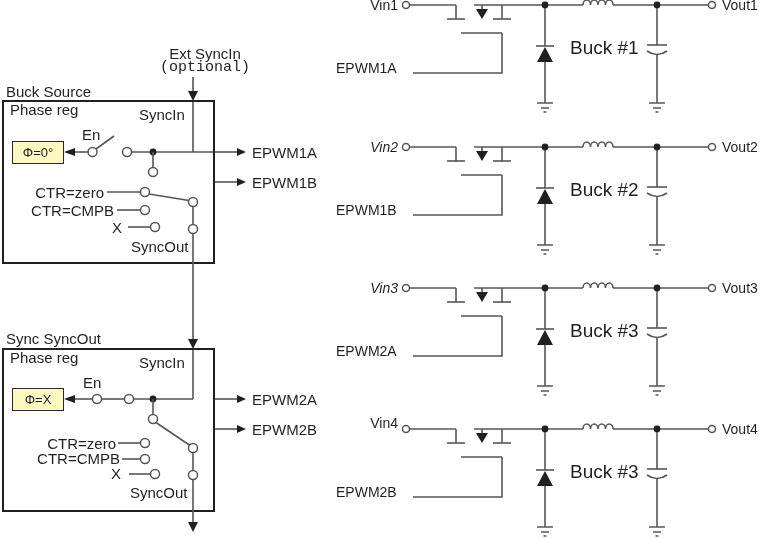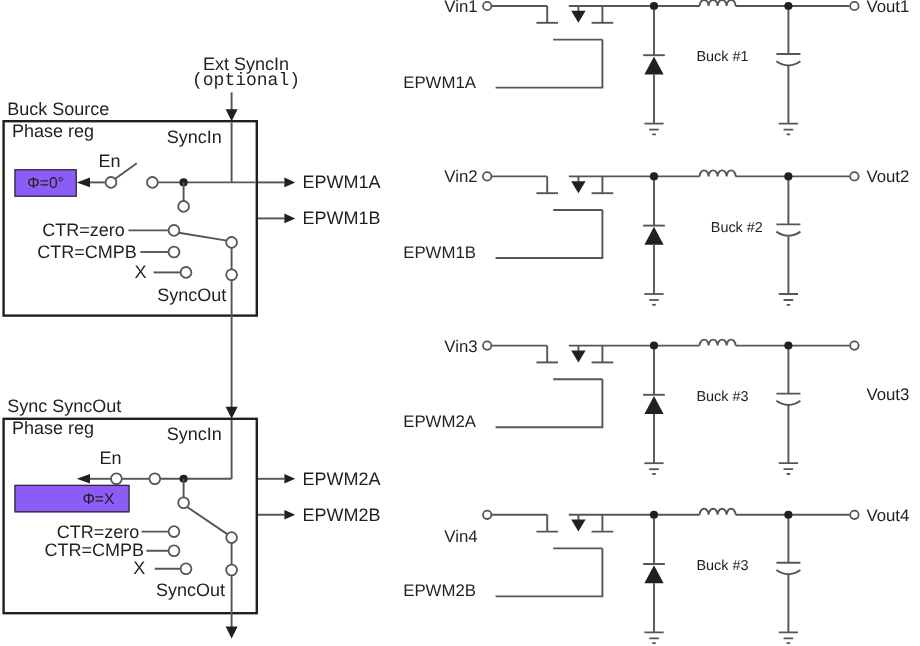--- a/index.html
+++ b/index.html
@@ -3,26 +3,26 @@
 <meta charset="utf-8">
 <style>
   html,body { margin:0; padding:0; background:#fff; }
   .canvas {
     position:relative; width:767px; height:538px; background:#ffffff;
     font-family:"Liberation Sans", sans-serif; color:#231f20; overflow:hidden;
   }
   .svg-layer { position:absolute; left:0; top:0; }
   .lbl { position:absolute; font-size:15px; line-height:15px; white-space:nowrap; color:#231f20; }
   .lbl.big { font-size:14px; line-height:15px; }
-  .lbl.buck { font-size:12px; }
+  .lbl.buck { font-size:19px; }
   .lbl.center { text-align:center; }
   .lbl.right { text-align:right; }
   .box { position:absolute; border:2px solid #231f20; background:transparent; }
   .phi-box {
-    position:absolute; border:1.5px solid #2a2a2c; background:#8b5cf6;
+    position:absolute; border:1.5px solid #2a2a2c; background:#fef9c3;
     display:flex; align-items:center; justify-content:center;
     font-size:13px; line-height:13px;
   }
   .wire { stroke:#55565a; stroke-width:1.6; fill:none; }
   .thin { stroke-width:1.5; }
   .dark-fill { fill:#231f20; stroke:none; }
   .node { fill:#231f20; stroke:none; }
   .sw { fill:#ffffff; stroke:#55565a; stroke-width:1.5; }
   .term { fill:#ffffff; stroke:#55565a; stroke-width:1.5; }
 </style>
@@ -155,21 +155,21 @@
         <use href="#buck-row" transform="translate(0,288)"></use>
       </g>
     <g>
         <use href="#buck-row" transform="translate(0,429)"></use>
       </g>
   </svg>
 
   <div class="phi-box" style="left:12px; top:141px; width:50px; height:21px;">
     <span>Φ=0°</span>
   </div>
-  <div class="phi-box" style="left:12px; top:404px; width:50px; height:21px;padding-left:44px;">
+  <div class="phi-box" style="left:12px; top:388px; width:50px; height:21px;">
     <span>Φ=X</span>
   </div>
 
   <div class="lbl center" style="left:160px; top:46px; width:90px;">Ext SyncIn</div>
   <div class="lbl center" style="left:160px; top:60px; width:90px;font-family:Liberation Mono, monospace;">(optional)</div>
 
   <div class="lbl" style="left:6px; top:84px;">Buck Source</div>
   <div class="lbl" style="left:10px; top:102px;">Phase reg</div>
   <div class="lbl" style="left:139px; top:107px;">SyncIn</div>
   <div class="lbl" style="left:82px; top:127px;">En</div>
@@ -189,28 +189,28 @@
   <div class="lbl" style="left:111px; top:466px;">X</div>
   <div class="lbl" style="left:130px; top:485px;">SyncOut</div>
   <div class="lbl" style="left:252px; top:392px;">EPWM2A</div>
   <div class="lbl" style="left:252px; top:422px;">EPWM2B</div>
 
   <div class="lbl big right" style="left:352px; top:-2px; width:46px;">Vin1</div>
   <div class="lbl big" style="left:336px; top:61px;">EPWM1A</div>
   <div class="lbl buck center" style="left:570px; top:40px; width:64px;">Buck #1</div>
   <div class="lbl big" style="left:722px; top:-2px;">Vout1</div>
 
-  <div class="lbl big right" style="left:352px; top:140px; width:46px;">Vin2</div>
+  <div class="lbl big right" style="left:352px; top:140px; width:46px;font-style:italic;">Vin2</div>
   <div class="lbl big" style="left:336px; top:203px;">EPWM1B</div>
-  <div class="lbl buck center" style="left:570px; top:182px; width:64px;margin-left:12px;">Buck #2</div>
+  <div class="lbl buck center" style="left:570px; top:182px; width:64px;">Buck #2</div>
   <div class="lbl big" style="left:722px; top:140px;">Vout2</div>
 
-  <div class="lbl big right" style="left:352px; top:281px; width:46px;">Vin3</div>
+  <div class="lbl big right" style="left:352px; top:281px; width:46px;font-style:italic;">Vin3</div>
   <div class="lbl big" style="left:336px; top:344px;">EPWM2A</div>
   <div class="lbl buck center" style="left:570px; top:323px; width:64px;">Buck #3</div>
-  <div class="lbl big" style="left:722px; top:281px;margin-top:40px;">Vout3</div>
-
-  <div class="lbl big right" style="left:352px; top:440px; width:46px;text-align:right;">Vin4</div>
+  <div class="lbl big" style="left:722px; top:281px;">Vout3</div>
+
+  <div class="lbl big right" style="left:352px; top:416px; width:46px;text-align:right;">Vin4</div>
   <div class="lbl big" style="left:336px; top:485px;">EPWM2B</div>
   <div class="lbl buck center" style="left:570px; top:464px; width:64px;">Buck #3</div>
   <div class="lbl big" style="left:722px; top:422px;">Vout4</div>
 
 </div>
 
 </body></html>

